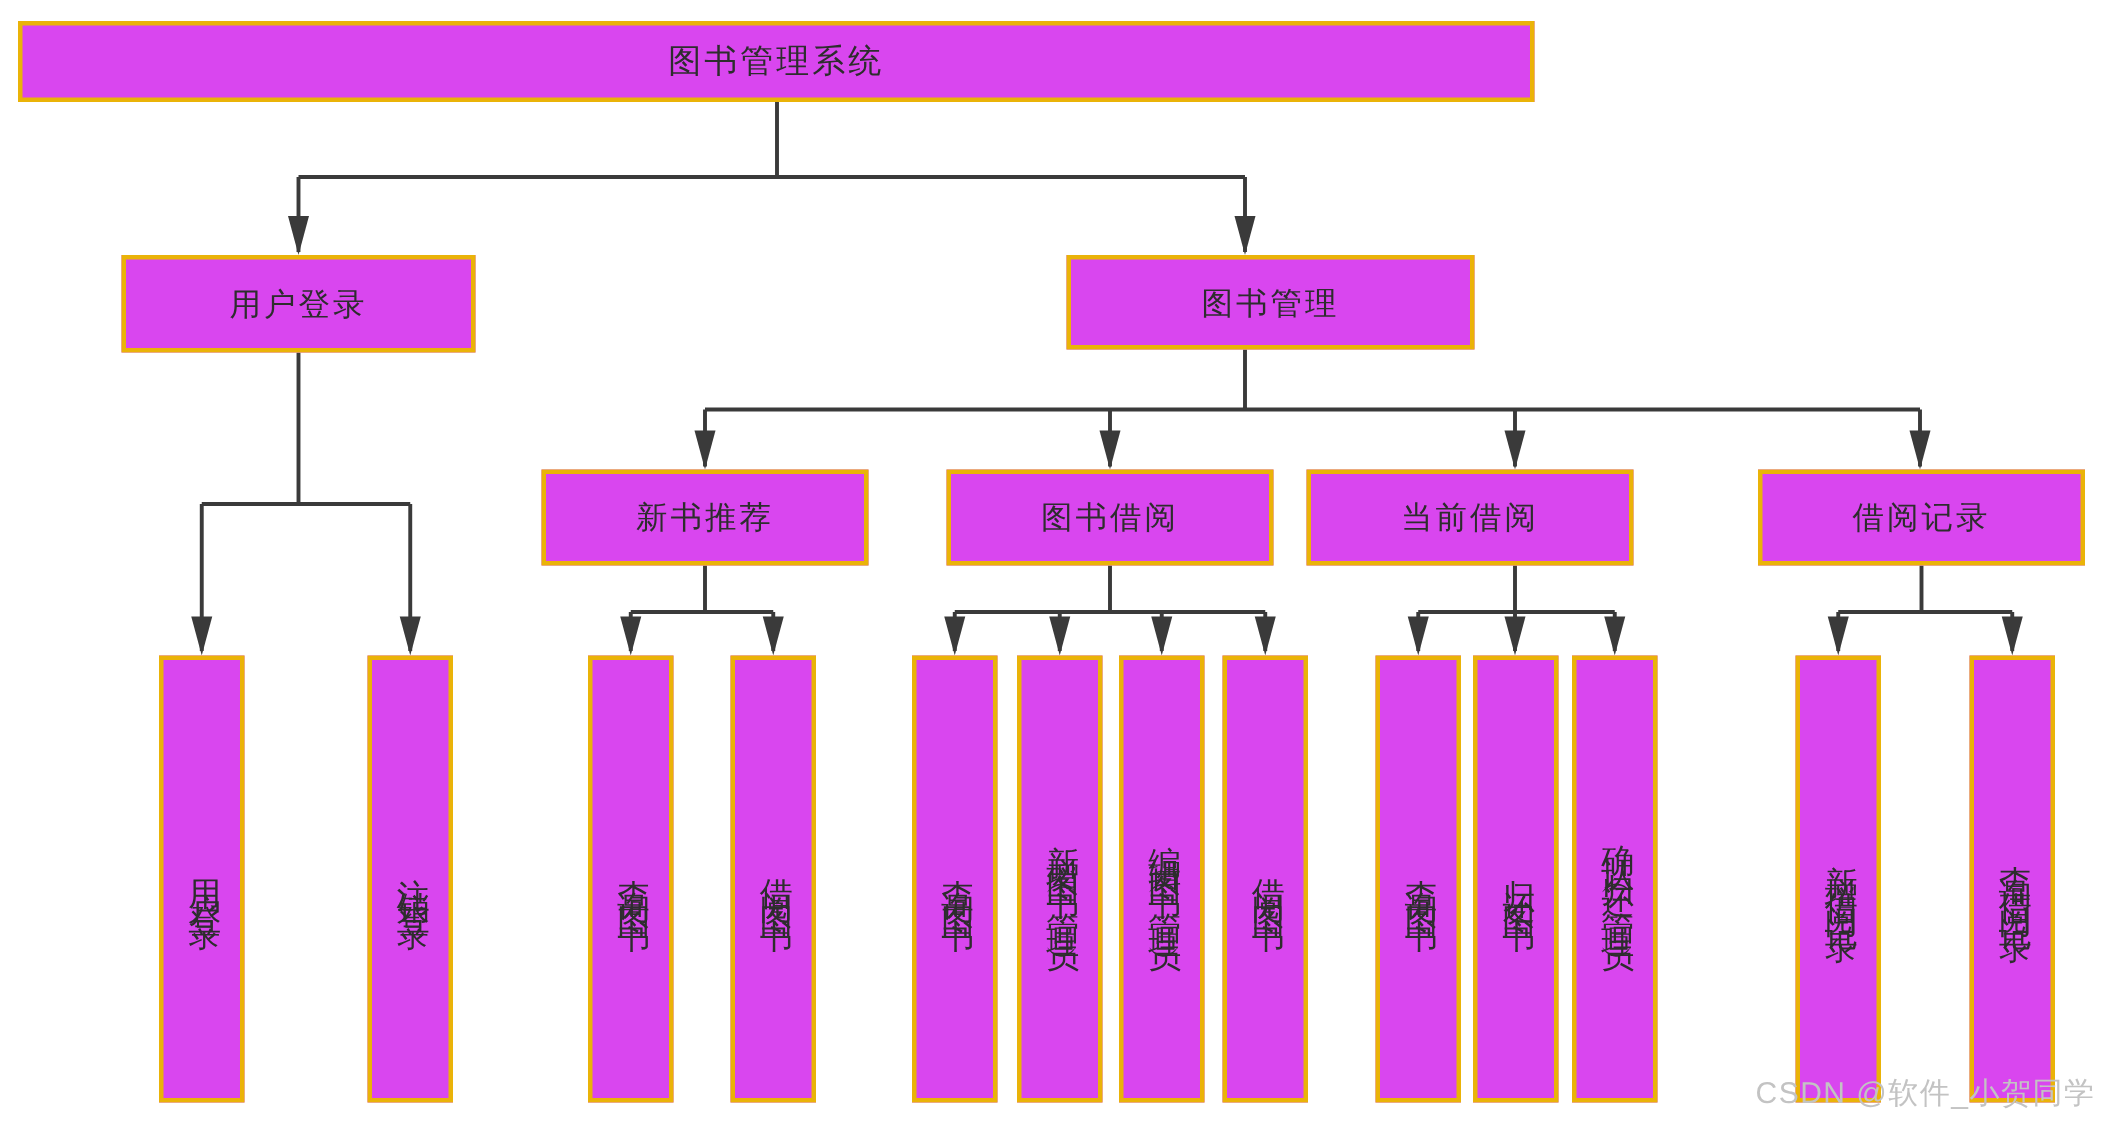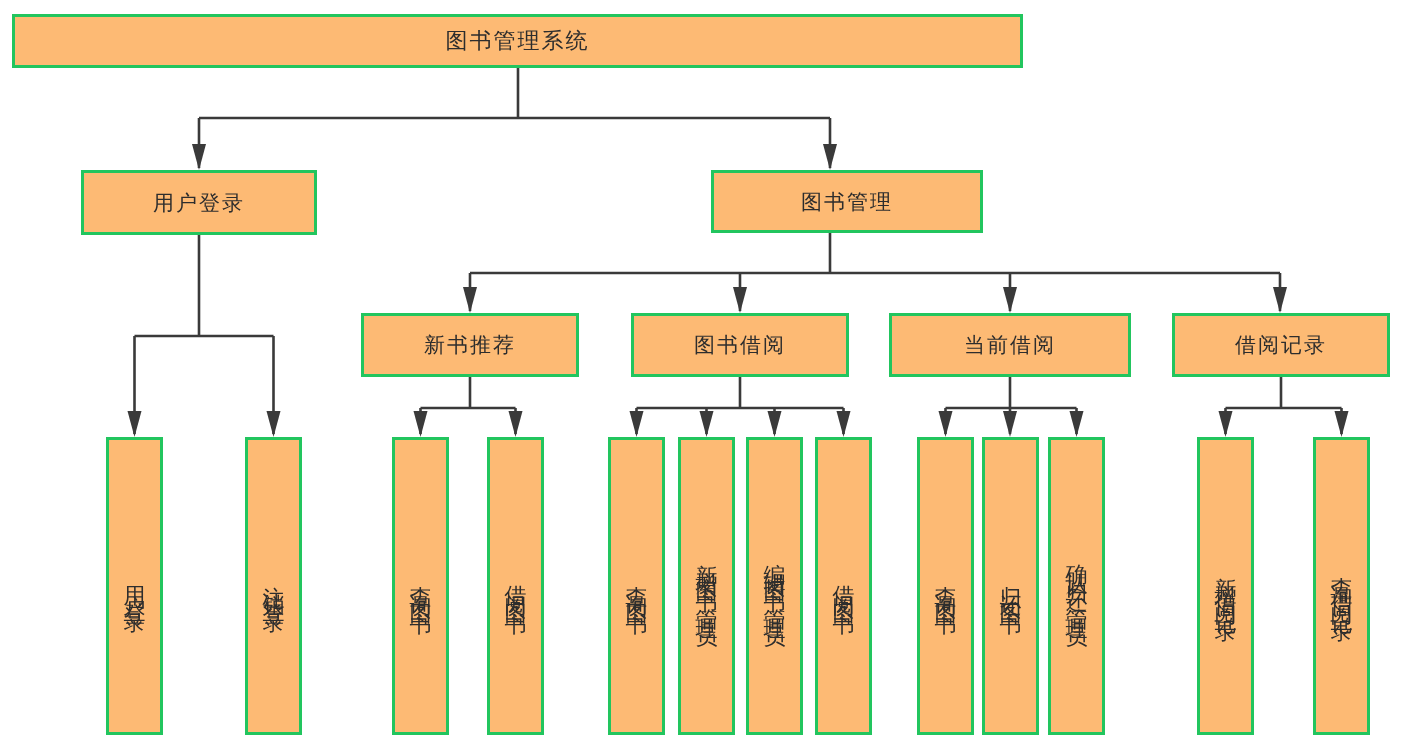--- a/index.html
+++ b/index.html
@@ -26,29 +26,30 @@
     stroke-width: 2.6;
     fill: none;
   }
   .ahead {
     fill: #3a3a3a;
     stroke: none;
   }
   .box {
     position: absolute;
     box-sizing: border-box;
-    background: #fdba74;
-    border: 3px solid #22c55e;
+    background: #d946ef;
+    border: 3px solid #eab308;
     display: flex;
     align-items: center;
     justify-content: center;
     color: #2d2d2d;
     font-size: 21px;
     letter-spacing: 2px;
     white-space: nowrap;
+    font-family: Liberation Mono, monospace;
   }
   .box.root { font-size: 22px; }
   .box.leaf {
     writing-mode: vertical-lr;
     font-size: 22px;
     letter-spacing: 9px;
     line-height: 1;
     white-space: normal;
   }
   .watermark {
@@ -105,35 +106,36 @@
     </g>
   </svg>
 
   <div class="box root" style="left:12px; top:14px; width:1011px; height:54px;">图书管理系统</div>
 
   <div class="box" style="left:81px; top:170px; width:236px; height:65px;">用户登录</div>
   <div class="box" style="left:711px; top:170px; width:272px; height:63px;">图书管理</div>
 
   <div class="box" style="left:631px; top:313px; width:218px; height:64px;">图书借阅</div>
   <div class="box" style="left:361px; top:313px; width:218px; height:64px;">新书推荐</div>
-  <div class="box" style="left:889px; top:313px; width:242px; height:64px;">当前借阅</div>
+  <div class="box" style="left:871px; top:313px; width:218px; height:64px;">当前借阅</div>
   <div class="box" style="left:1172px; top:313px; width:218px; height:64px;">借阅记录</div>
 
   <div class="box leaf" style="left:106px; top:437px; width:57px; height:298px;">用户登录</div>
   <div class="box leaf" style="left:245px; top:437px; width:57px; height:298px;">注销登录</div>
 
   <div class="box leaf" style="left:392px; top:437px; width:57px; height:298px;">查询图书</div>
   <div class="box leaf" style="left:487px; top:437px; width:57px; height:298px;">借阅图书</div>
 
   <div class="box leaf" style="left:608px; top:437px; width:57px; height:298px;">查询图书</div>
   <div class="box leaf" style="left:678px; top:437px; width:57px; height:298px;">新增图书（管理员）</div>
   <div class="box leaf" style="left:746px; top:437px; width:57px; height:298px;">编辑图书（管理员）</div>
   <div class="box leaf" style="left:815px; top:437px; width:57px; height:298px;">借阅图书</div>
 
   <div class="box leaf" style="left:917px; top:437px; width:57px; height:298px;">查询图书</div>
   <div class="box leaf" style="left:982px; top:437px; width:57px; height:298px;">归还图书</div>
   <div class="box leaf" style="left:1048px; top:437px; width:57px; height:298px;">确认归还（管理员）</div>
 
   <div class="box leaf" style="left:1197px; top:437px; width:57px; height:298px;">新增借阅记录</div>
   <div class="box leaf" style="left:1313px; top:437px; width:57px; height:298px;">查询借阅记录</div>
 
+  <div class="watermark">CSDN @软件_小贺同学</div>
 
 </div>
 
 </body></html>

